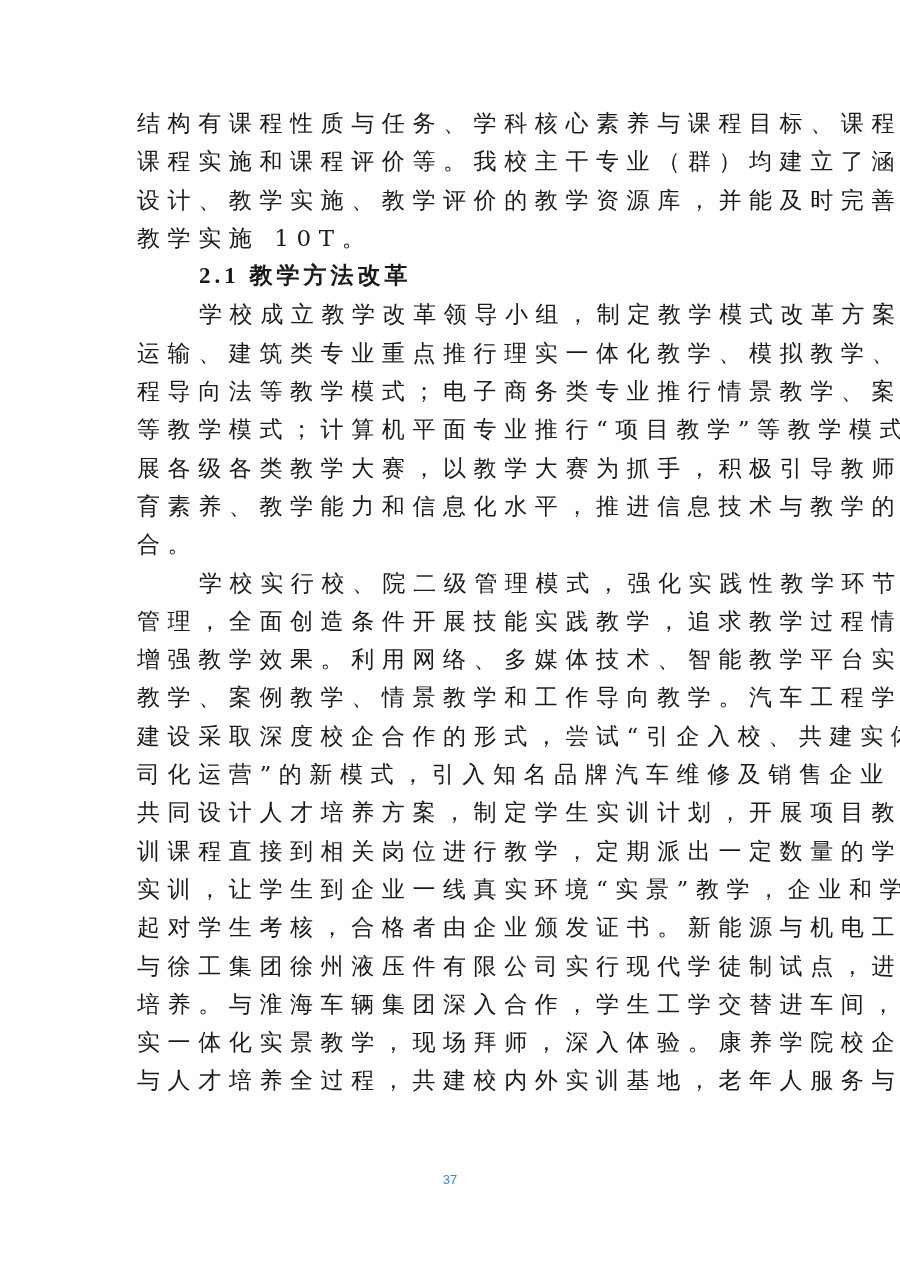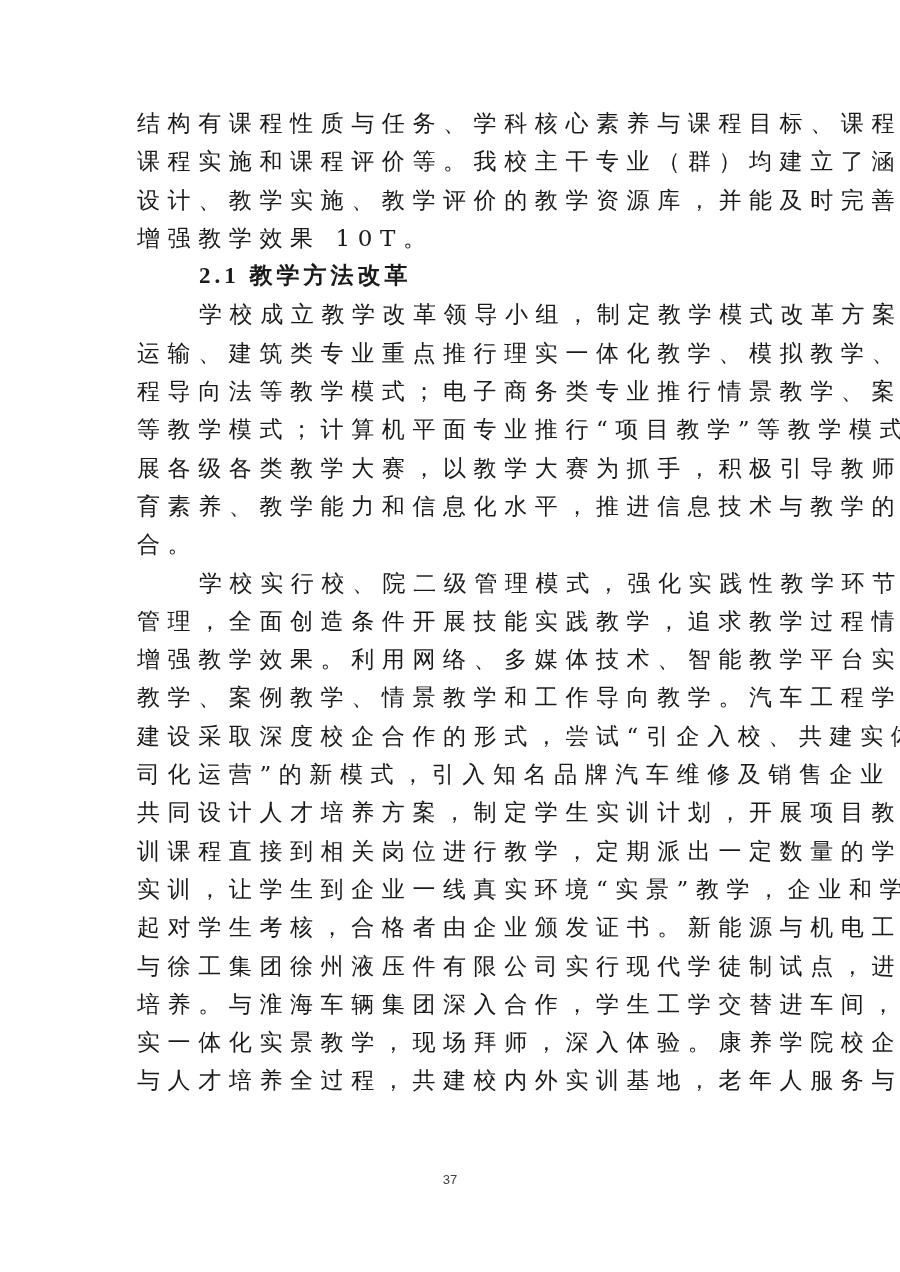--- a/index.html
+++ b/index.html
@@ -25,34 +25,34 @@
       font-size: 23px; font-weight: bold;
       letter-spacing: 4px;
       padding-left: 62px;
       white-space: nowrap;
       font-family: "Liberation Serif", "DejaVu Serif", serif;
     }
     .page-number {
       position: absolute; left: 0; width: 900px; top: 1172px;
       text-align: center;
       font-family: "Liberation Sans", "DejaVu Sans", sans-serif;
-      font-size: 13px; color: #404040;
+      font-size: 13px; color: #3b82f6;
     }
   </style>
 </head>
 <body>
 
 <div class="page">
   <div class="text-block">
 
     <div>
       <div class="line">结构有课程性质与任务、学科核心素养与课程目标、课程内容、</div>
       <div class="line">课程实施和课程评价等。我校主干专业（群）均建立了涵盖教学</div>
       <div class="line">设计、教学实施、教学评价的教学资源库，并能及时完善和更新，</div>
-      <div class="line">增强教学效果 10T。</div>
+      <div class="line">教学实施 10T。</div>
     </div>
 
     <div class="heading">2.1 教学方法改革</div>
 
     <div>
       <div class="line indent">学校成立教学改革领导小组，制定教学模式改革方案。交通</div>
       <div class="line">运输、建筑类专业重点推行理实一体化教学、模拟教学、工作过</div>
       <div class="line">程导向法等教学模式；电子商务类专业推行情景教学、案例教学</div>
       <div class="line">等教学模式；计算机平面专业推行“项目教学”等教学模式；开</div>
       <div class="line">展各级各类教学大赛，以教学大赛为抓手，积极引导教师提升教</div>

